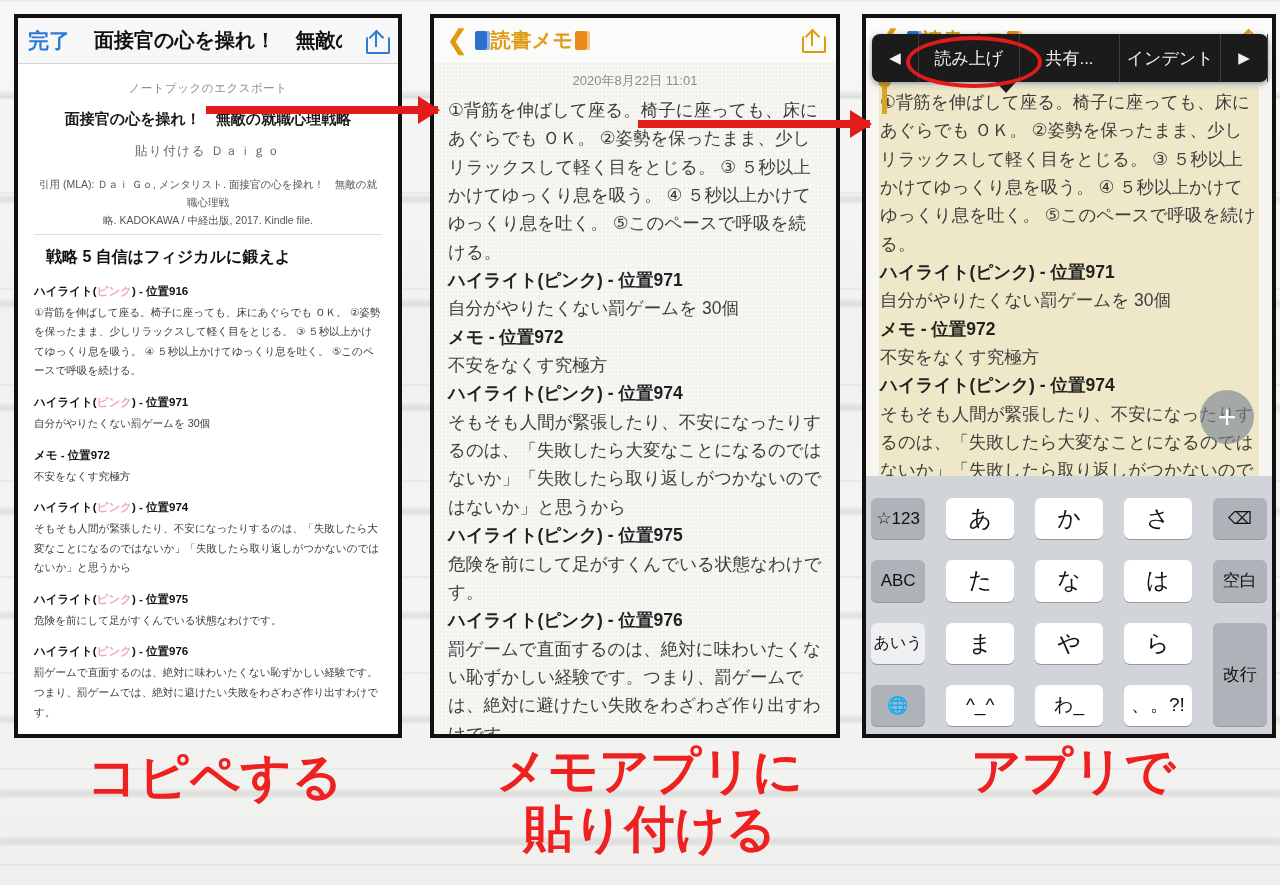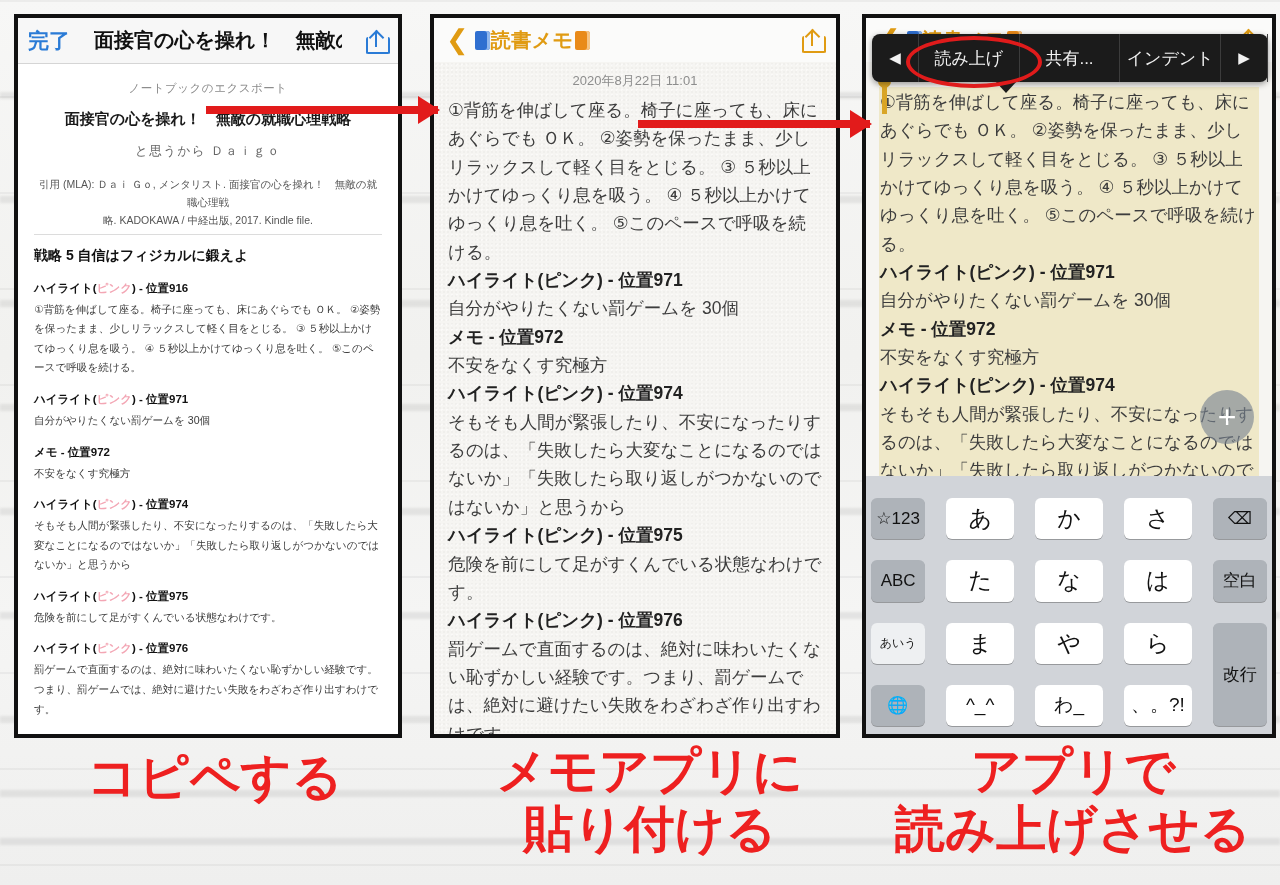--- a/index.html
+++ b/index.html
@@ -46,21 +46,21 @@
   .share-glyph.gold .box{border-color:#e09b12;}
   .share-glyph.gold .stem{background:#e09b12;}
   .share-glyph.gold .arw{border-left-color:#e09b12;border-top-color:#e09b12;}
 
   .p1-body{padding:12px 16px 0 16px;color:#222;}
   .p1-export{text-align:center;font-size:11.5px;color:#8a8a8a;letter-spacing:.5px;margin:5px 0 14px;}
   .p1-booktitle{text-align:center;font-size:15px;font-weight:700;color:#1a1a1a;margin-bottom:14px;}
   .p1-author{text-align:center;font-size:12.5px;color:#666;letter-spacing:1.5px;margin-bottom:16px;}
   .p1-cite{font-size:10.5px;color:#555;text-align:center;line-height:1.7;}
   .p1-rule{height:1px;background:#dcdcdc;margin:4px 0 12px;}
-  .p1-chapter{font-size:14px;font-weight:700;color:#111;margin:2px 0 16px;}
+  .p1-chapter{font-size:16px;font-weight:700;color:#111;margin:2px 12px 16px;}
   .p1-hl{font-size:11.5px;font-weight:700;color:#111;margin:14px 0 4px;}
   .p1-hl .pink{color:#f3a6b4;font-weight:700;}
   .p1-txt{font-size:10.6px;color:#3a3a3a;line-height:1.85;}
 
   
   .p2-nav{height:44px;display:flex;align-items:center;padding:0 12px;box-sizing:border-box;
     background:#fbfbfa;gap:6px;}
   .p2-back{color:#e09b12;font-size:27px;font-weight:700;line-height:1;}
   .p2-folder{color:#e09b12;font-size:20px;font-weight:700;letter-spacing:.5px;display:flex;align-items:center;gap:1px;}
   .bk{display:inline-block;width:15px;height:19px;border-radius:2px 3px 3px 2px;position:relative;}
@@ -119,21 +119,21 @@
   .kb{
     position:absolute;left:0;right:0;bottom:0;height:258px;background:#d1d4d9;
     padding:6px 5px 6px 5px;box-sizing:border-box;
   }
   .kb-top{height:16px;}
   .kb-grid{display:grid;grid-template-columns:1fr 1.25fr 1.25fr 1.25fr 1fr;
     grid-template-rows:repeat(4,1fr);gap:21px;height:228px;}
   .key{background:#fff;border-radius:6px;display:flex;align-items:center;justify-content:center;
     font-size:23px;color:#111;box-shadow:0 1px 0 rgba(0,0,0,.28);}
   .key.fn{background:#aeb3b9;font-size:17px;}
-  .key.lite{background:#eef0f2;font-size:12px;}
+  .key.lite{background:#eef0f2;font-size:16px;}
   .key.span2{grid-row:span 2;}
 
   
   .arrow{position:absolute;z-index:30;height:8px;background:#e21b1b;}
   .arrow:after{content:"";position:absolute;right:-2px;top:-10px;width:0;height:0;
     border-top:14px solid transparent;border-bottom:14px solid transparent;border-left:22px solid #e21b1b;}
   #arrow1{left:206px;top:106px;width:232px;}
   #arrow2{left:638px;top:120px;width:232px;}
 
   
@@ -168,21 +168,21 @@
     <div class="p1-title">面接官の心を操れ！　無敵の就職…</div>
     <div class="share-glyph">
       <div class="box"></div>
         <div class="stem"></div>
         <div class="arw"></div>
     </div>
   </div>
   <div class="p1-body">
     <div class="p1-export">ノートブックのエクスポート</div>
     <div class="p1-booktitle">面接官の心を操れ！　無敵の就職心理戦略</div>
-    <div class="p1-author">と思うから Ｄａｉｇｏ</div>
+    <div class="p1-author">貼り付ける Ｄａｉｇｏ</div>
     <div class="p1-cite">
       <span>引用 (MLA): Ｄａｉ Ｇｏ, メンタリスト. 面接官の心を操れ！　無敵の就職心理戦</span><br>
       <span>略. KADOKAWA / 中経出版, 2017. Kindle file.</span>
     </div>
     <div class="p1-rule"></div>
     <div class="p1-chapter">戦略 5 自信はフィジカルに鍛えよ</div>
     <div id="p1-entries">
         <div class="p1-hl"><span>ハイライト(</span><span class="pink">ピンク</span><span>) - 位置916</span></div>
         <div class="p1-txt">①背筋を伸ばして座る。椅子に座っても、床にあぐらでも ＯＫ。 ②姿勢を保ったまま、少しリラックスして軽く目をとじる。 ③ ５秒以上かけてゆっくり息を吸う。 ④ ５秒以上かけてゆっくり息を吐く。 ⑤このペースで呼吸を続ける。</div>
         <div class="p1-hl"><span>ハイライト(</span><span class="pink">ピンク</span><span>) - 位置971</span></div>
@@ -309,14 +309,13 @@
 
 <div class="caption" id="cap1">
     <span class="cap-line">コピペする</span>
   </div>
 <div class="caption" id="cap2">
     <span class="cap-line">メモアプリに</span>
     <span class="cap-line">貼り付ける</span>
   </div>
 <div class="caption" id="cap3">
     <span class="cap-line">アプリで</span>
-    <span class="cap-line">読み上げさせる</span>
   </div>
 
 </body></html>

